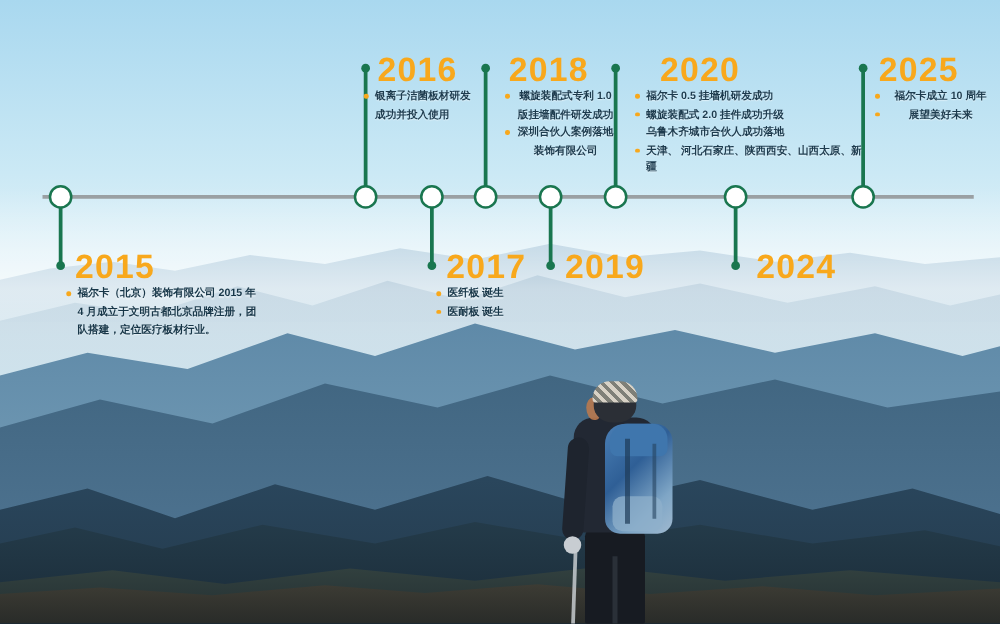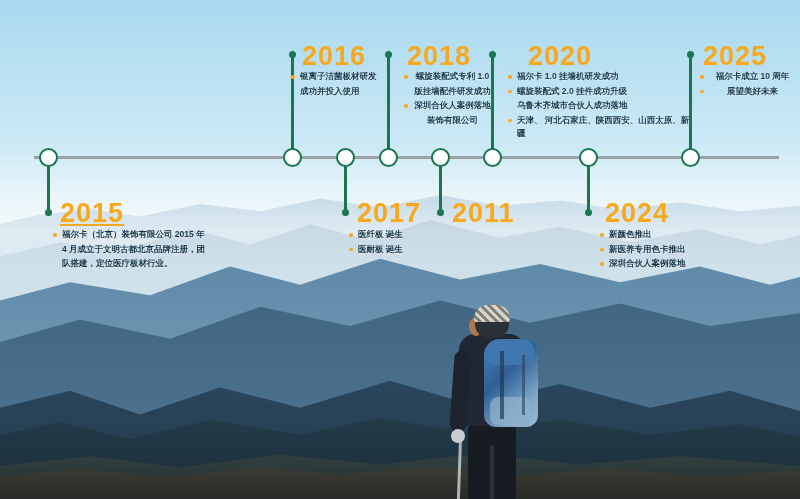--- a/index.html
+++ b/index.html
@@ -142,25 +142,25 @@
 
   <div class="node" style="left:39px;"></div>
   <div class="node" style="left:283px;"></div>
   <div class="node" style="left:336px;"></div>
   <div class="node" style="left:379px;"></div>
   <div class="node" style="left:431px;"></div>
   <div class="node" style="left:483px;"></div>
   <div class="node" style="left:579px;"></div>
   <div class="node" style="left:681px;"></div>
 
-  <div class="year" style="left:60px;top:200px;text-decoration:underline;">2015</div>
+  <div class="year" style="left:60px;top:200px;">2015</div>
   <div class="year" style="left:302px;top:43px;">2016</div>
   <div class="year" style="left:357px;top:200px;">2017</div>
   <div class="year" style="left:407px;top:43px;">2018</div>
-  <div class="year" style="left:452px;top:200px;">2011</div>
+  <div class="year" style="left:452px;top:200px;">2019</div>
   <div class="year" style="left:507px;top:43px;margin-left:21px;">2020</div>
   <div class="year" style="left:605px;top:200px;">2024</div>
   <div class="year" style="left:703px;top:43px;">2025</div>
 
   <div class="block below" style="left:53px;top:228px;width:190px;">
       <ul>
         <li><span class="dot"></span><span>福尔卡（北京）装饰有限公司 2015 年</span></li>
         <li><span>4 月成立于文明古都北京品牌注册，团</span></li>
         <li><span>队搭建，定位医疗板材行业。</span></li>
       </ul>
@@ -180,33 +180,26 @@
   <div class="block" style="left:404px;top:70px;width:88px;text-align:center;">
       <ul>
         <li><span class="dot"></span><span>螺旋装配式专利 1.0</span></li>
         <li><span>版挂墙配件研发成功</span></li>
         <li><span class="dot"></span><span>深圳合伙人案例落地</span></li>
         <li><span>装饰有限公司</span></li>
       </ul>
     </div>
   <div class="block" style="left:508px;top:70px;width:185px;">
       <ul>
-        <li><span class="dot"></span><span>福尔卡 1.0 挂墙机研发成功</span></li>
+        <li><span class="dot"></span><span>福尔卡 0.5 挂墙机研发成功</span></li>
         <li><span class="dot"></span><span>螺旋装配式 2.0 挂件成功升级</span></li>
         <li><span>乌鲁木齐城市合伙人成功落地</span></li>
         <li><span class="dot"></span><span>天津、 河北石家庄、陕西西安、山西太原、新疆</span></li>
       </ul>
     </div>
-  <div class="block below" style="left:600px;top:228px;width:110px;">
-      <ul>
-        <li><span class="dot"></span><span>新颜色推出</span></li>
-        <li><span class="dot"></span><span>新医养专用色卡推出</span></li>
-        <li><span class="dot"></span><span>深圳合伙人案例落地</span></li>
-      </ul>
-    </div>
   <div class="block" style="left:700px;top:70px;width:96px;text-align:center;">
       <ul>
         <li><span class="dot"></span><span>福尔卡成立 10 周年</span></li>
         <li><span class="dot"></span><span>展望美好未来</span></li>
       </ul>
     </div>
 
 </div>
 
 </body></html>

